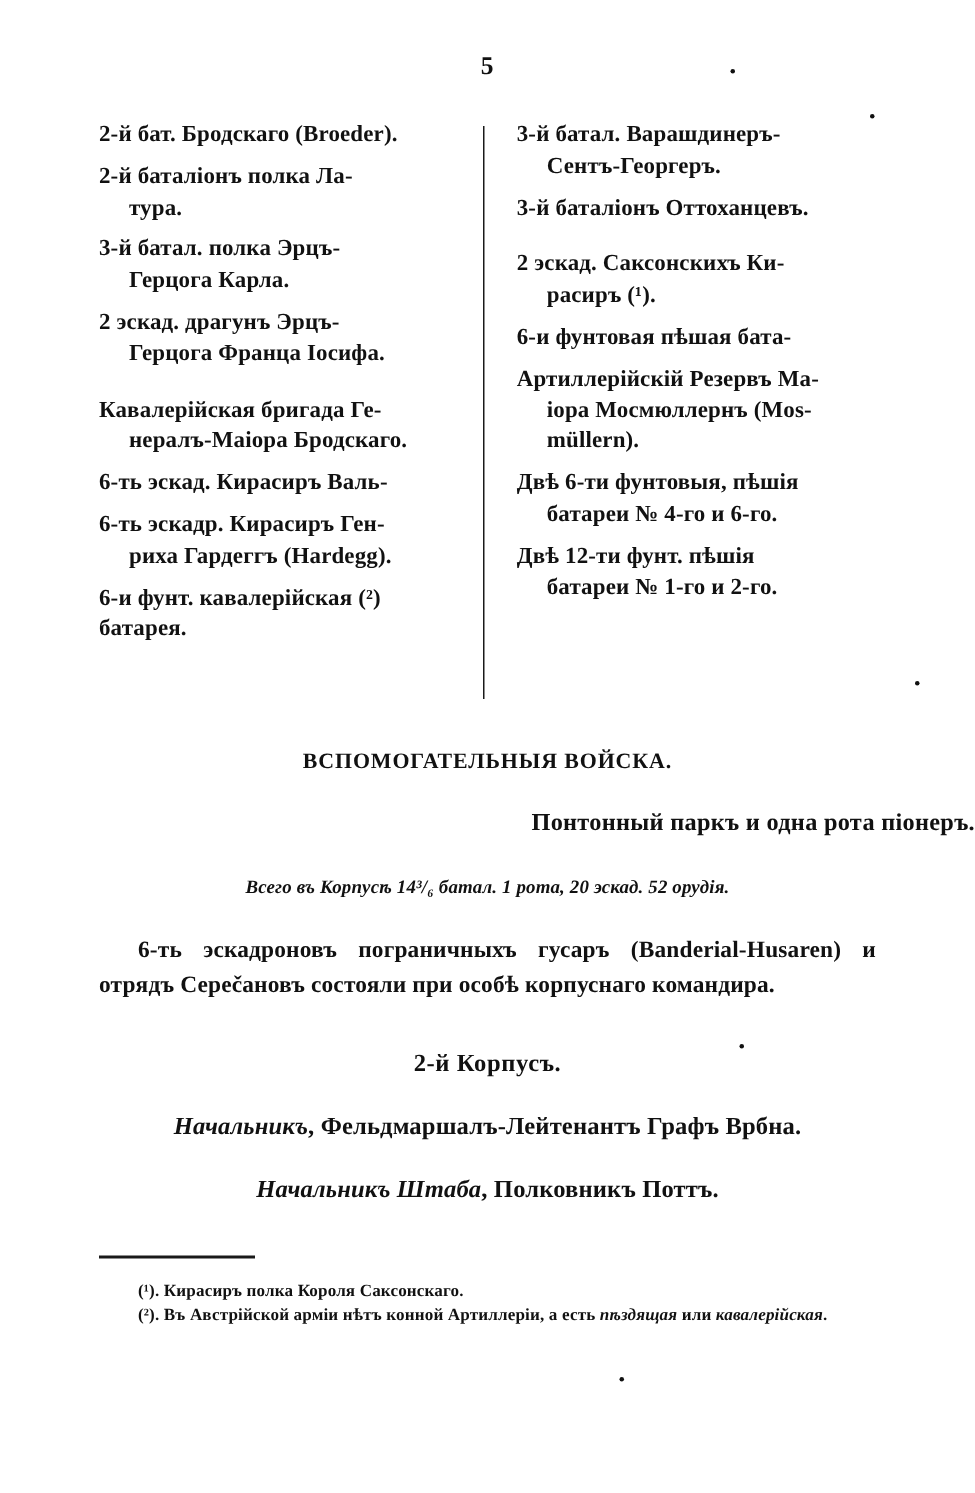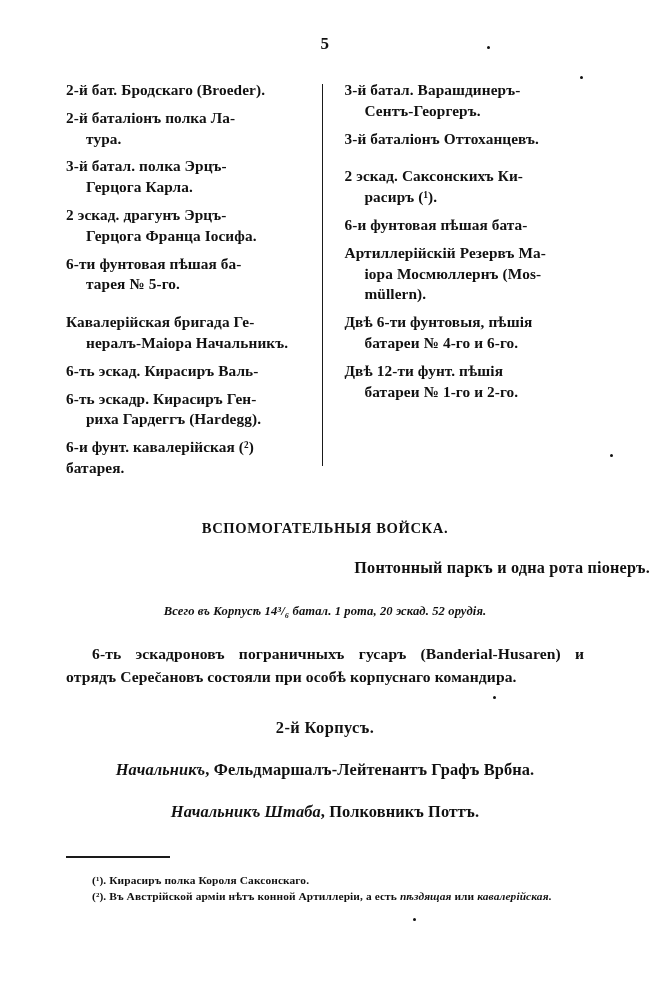--- a/index.html
+++ b/index.html
@@ -148,23 +148,22 @@
 <div class="page">
 
   <div class="page-number">5</div>
 
   <div class="columns">
     <div class="col col-left" id="left-col">
         <div class="entry"><span>2-й бат. Бродскаго (Broeder).</span></div>
         <div class="entry"><span>2-й баталіонъ полка Ла-</span><span class="cont">тура.</span></div>
         <div class="entry"><span>3-й батал. полка Эрцъ-</span><span class="cont">Герцога Карла.</span></div>
         <div class="entry"><span>2 эскад. драгунъ Эрцъ-</span><span class="cont">Герцога Франца Іосифа.</span></div>
-        <div class="entry"><span>6-ти фунтовая пѣшая ба-</span><span class="cont">тарея № 5-го.</span></div>
         <div class="spacer-gap"></div>
-        <div class="entry"><span>Кавалерійская бригада Ге-</span><span class="cont">нералъ-Маіора Начальникъ.</span></div>
+        <div class="entry"><span>Кавалерійская бригада Ге-</span><span class="cont">нералъ-Маіора Бродскаго.</span></div>
         <div class="entry"><span>6-ть эскад. Кирасиръ Валь-</span></div>
         <div class="entry"><span>6-ть эскадр. Кирасиръ Ген-</span><span class="cont">риха Гардеггъ (Hardegg).</span></div>
         <div class="entry"><span>6-и фунт. кавалерійская (²)</span><span class="cont nohang">батарея.</span></div>
       </div>
     <div class="col-divider"></div>
     <div class="col col-right" id="right-col">
         <div class="entry"><span>3-й батал. Варашдинеръ-</span><span class="cont">Сентъ-Георгеръ.</span></div>
         <div class="entry"><span>3-й баталіонъ Оттоханцевъ.</span></div>
         <div class="spacer-gap"></div>
         <div class="entry"><span>2 эскад. Саксонскихъ Ки-</span><span class="cont">расиръ (¹).</span></div>

